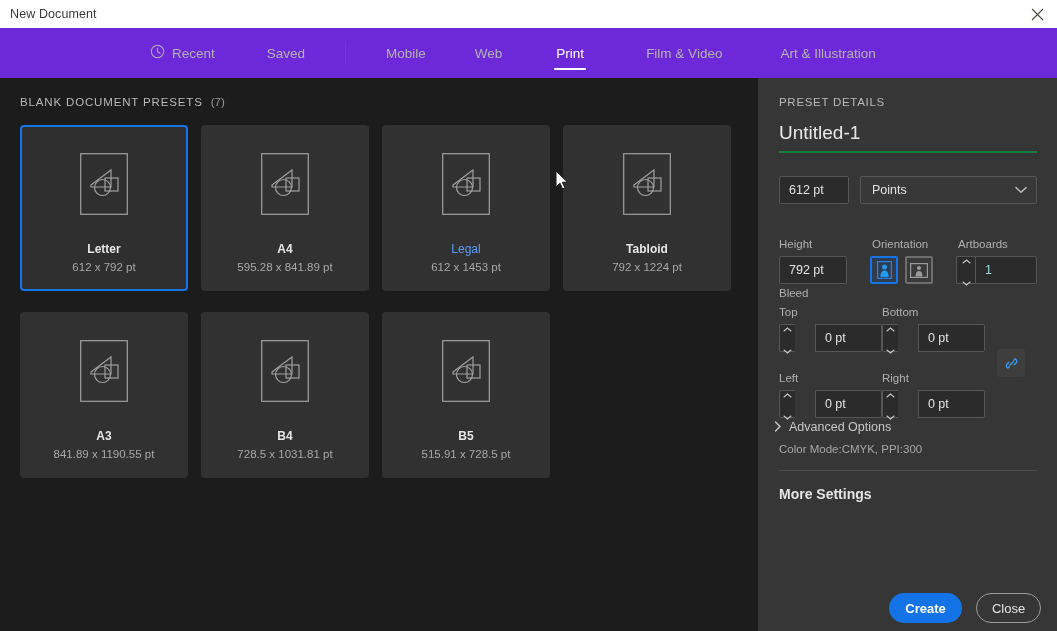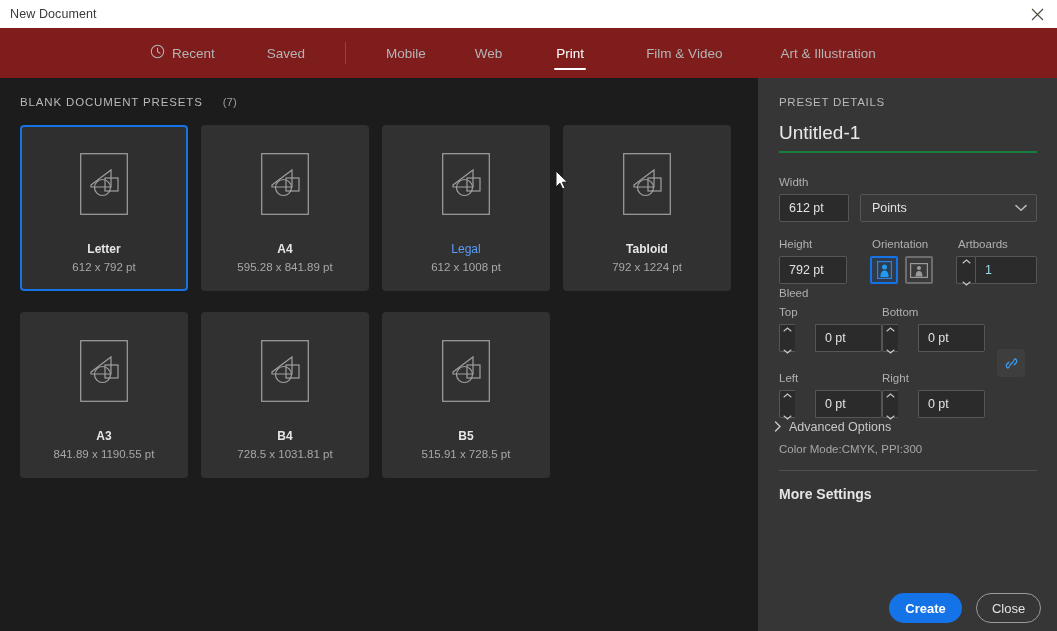--- a/index.html
+++ b/index.html
@@ -23,21 +23,21 @@
   .titlebar-close {
     position: absolute; right: 0; top: 0; width: 40px; height: 28px;
     display: flex; align-items: center; justify-content: center;
     cursor: pointer;
   }
   .titlebar-close svg { display: block; }
 
   
   .tabbar {
     position: absolute; left: 0; top: 28px; width: 1057px; height: 50px;
-    background: #7f1d1d;
+    background: #6d28d9;
     display: flex; align-items: center;
   }
   .tabs { display: flex; align-items: center; height: 50px; margin-left: 148px; }
   .tab {
     position: relative; height: 50px;
     display: flex; align-items: center; gap: 7px;
     font-size: 13.5px; color: #b4b4b4; cursor: pointer;
     padding: 0 2px;
   }
   .tab.active { color: #ffffff; }
@@ -59,21 +59,21 @@
     background: #1c1c1c;
   }
   .side-panel {
     position: absolute; left: 758px; top: 78px; width: 299px; height: 553px;
     background: #363636;
   }
 
   
   .presets-header {
     position: absolute; left: 20px; top: 18px;
-    display: flex; align-items: baseline; gap: 20px;
+    display: flex; align-items: baseline; gap: 8px;
   }
   .presets-title {
     font-size: 11.5px; color: #b9b9b9; letter-spacing: .85px; font-weight: 400;
   }
   .presets-count { font-size: 11.5px; color: #9a9a9a; }
 
   
   .preset-grid {
     position: absolute; left: 20px; top: 47px;
     display: grid;
@@ -294,21 +294,21 @@
           <div class="preset-dims">595.28 x 841.89 pt</div>
         </div>
         <div class="preset-card">
           <div class="preset-icon"><svg width="48" height="62" viewBox="0 0 48 62">
               <rect x="0.7" y="0.7" width="46.6" height="60.6" fill="none" stroke="#a0a0a0" stroke-width="1.2"></rect>
               <path d="M11 32 L31 17 L31 34 L11 34 Z" fill="none" stroke="#a0a0a0" stroke-width="1.2"></path>
               <rect x="25" y="25" width="13" height="13" fill="none" stroke="#a0a0a0" stroke-width="1.2"></rect>
               <circle cx="22.5" cy="34.5" r="8" fill="none" stroke="#a0a0a0" stroke-width="1.2"></circle>
             </svg></div>
           <div class="preset-name hovered">Legal</div>
-          <div class="preset-dims">612 x 1008 pt</div>
+          <div class="preset-dims">612 x 1453 pt</div>
         </div>
         <div class="preset-card">
           <div class="preset-icon"><svg width="48" height="62" viewBox="0 0 48 62">
               <rect x="0.7" y="0.7" width="46.6" height="60.6" fill="none" stroke="#a0a0a0" stroke-width="1.2"></rect>
               <path d="M11 32 L31 17 L31 34 L11 34 Z" fill="none" stroke="#a0a0a0" stroke-width="1.2"></path>
               <rect x="25" y="25" width="13" height="13" fill="none" stroke="#a0a0a0" stroke-width="1.2"></rect>
               <circle cx="22.5" cy="34.5" r="8" fill="none" stroke="#a0a0a0" stroke-width="1.2"></circle>
             </svg></div>
           <div class="preset-name">Tabloid</div>
           <div class="preset-dims">792 x 1224 pt</div>
@@ -346,21 +346,20 @@
       </div>
 
   </div>
 
   <div class="side-panel">
 
     <div class="panel-label">PRESET DETAILS</div>
     <div class="doc-name">Untitled-1</div>
 
     <div class="w-row">
-      <span class="field-label">Width</span>
       <div class="row">
         <div class="input-box width-input">612 pt</div>
         <div class="select-box unit-select">
           <span>Points</span>
           <span>
             <svg width="12" height="8" viewBox="0 0 12 8">
               <path d="M1 1.6 L6 6.2 L11 1.6" stroke="#b9b9b9" stroke-width="1.5" fill="none" stroke-linecap="round"></path>
             </svg>
           </span>
         </div>

